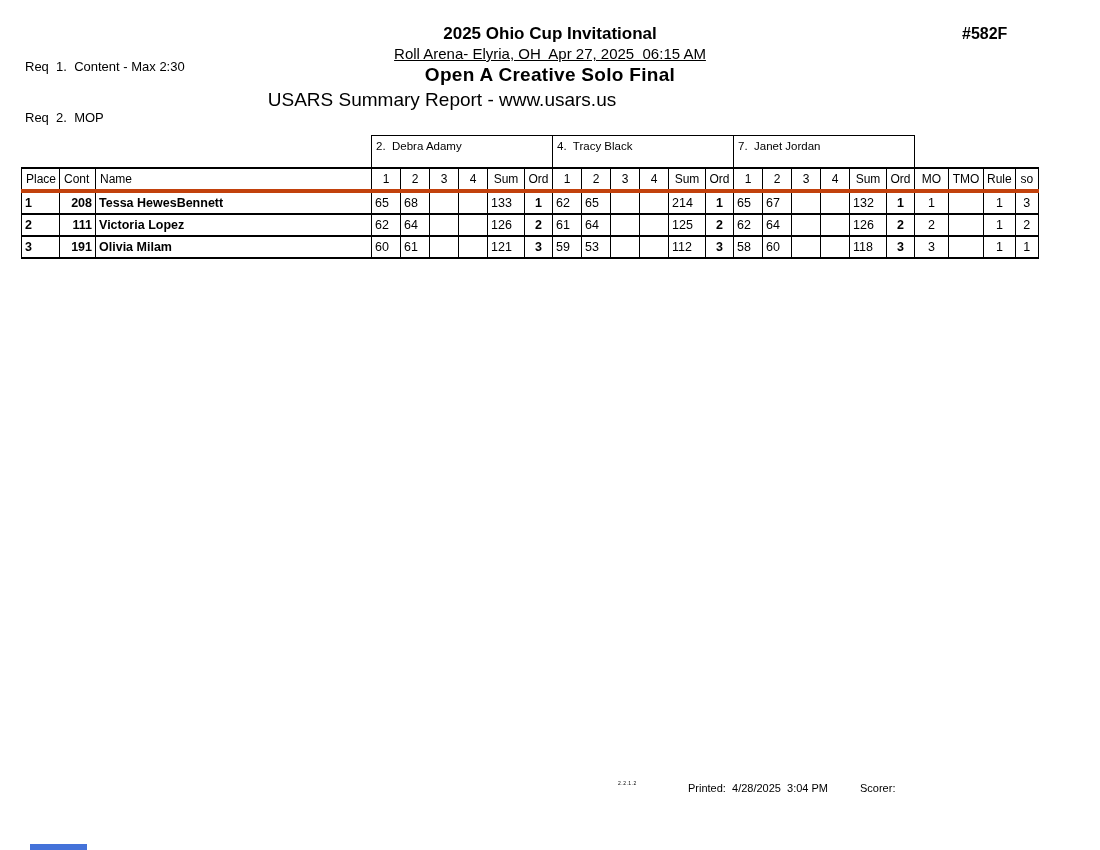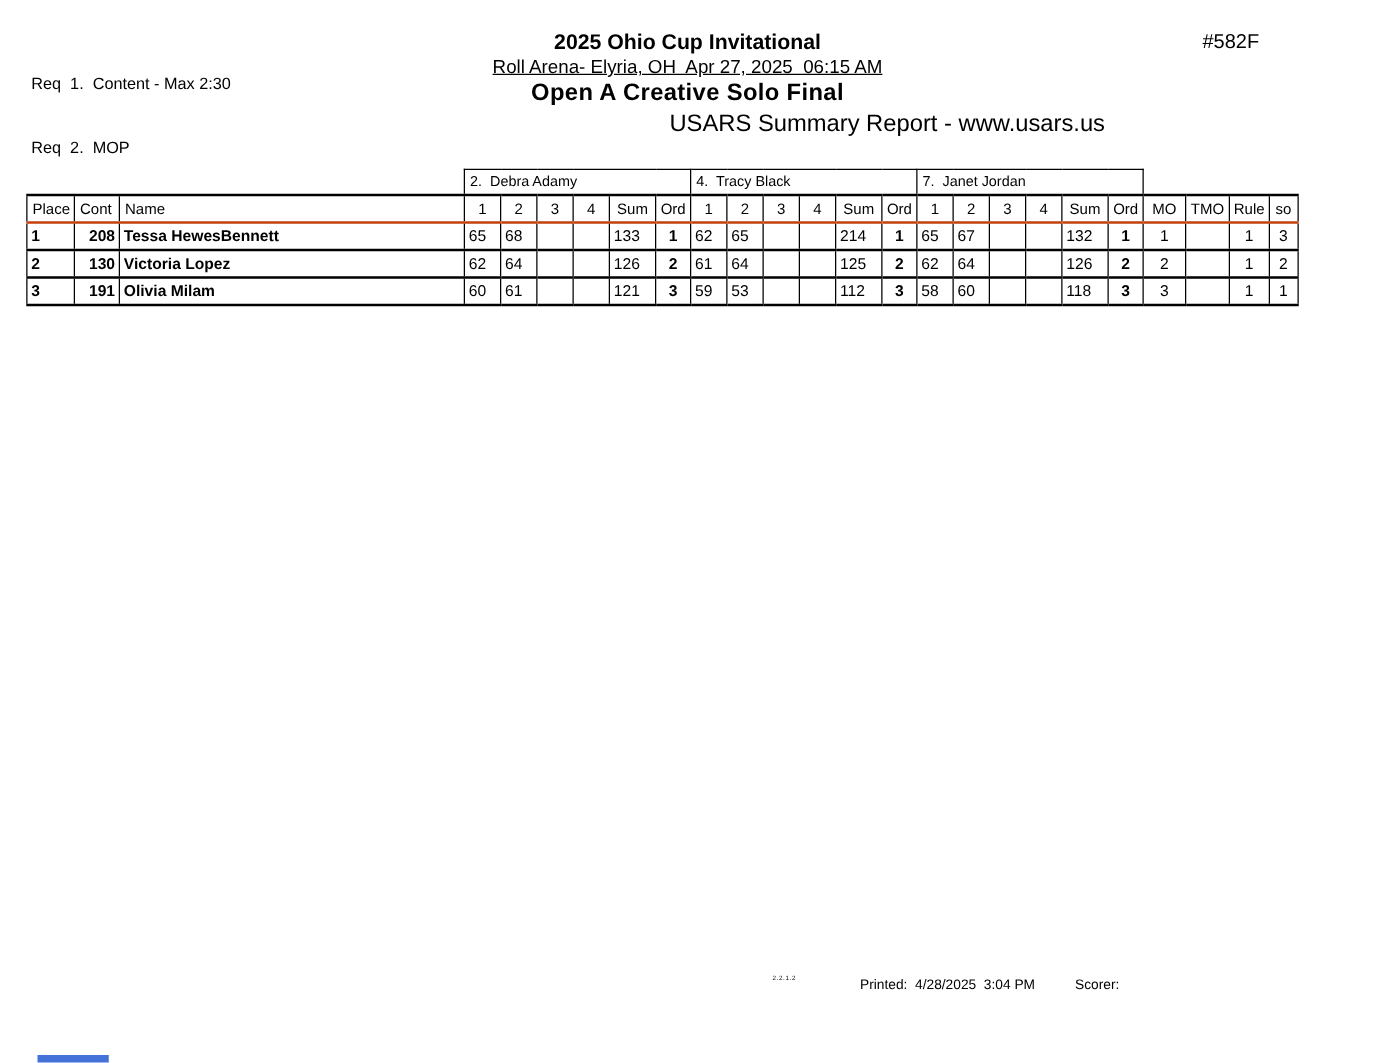--- a/index.html
+++ b/index.html
@@ -11,33 +11,33 @@
   .req {
     position:absolute; left:25px; top:24px;
     font-size:13px; line-height:17px; white-space:pre;
   }
   .t1 { position:absolute; left:0; width:1100px; text-align:center; top:24px;
         font-size:17px; font-weight:bold; }
   .t2 { position:absolute; left:0; width:1100px; text-align:center; top:45px;
         font-size:15px; white-space:pre;text-decoration:underline; }
   .t3 { position:absolute; left:0; width:1100px; text-align:center; top:64px;
         font-size:19px; font-weight:bold; letter-spacing:.3px; }
-  .t4 { position:absolute; left:0; width:884px; text-align:right; top:89px;
+  .t4 { position:absolute; left:0; width:884px; text-align:center; top:89px;
         font-size:19px; }
-  .heat { position:absolute; left:962px; top:25px; font-size:16px; font-weight:normal; }
+  .heat { position:absolute; left:962px; top:25px; font-size:16px; font-weight:bold; }
 
   table.grid {
     position:absolute; left:21px; top:135px;
     border-collapse:collapse; table-layout:fixed; font-size:12px;
   }
   table.grid td { border:1px solid #000; height:20px; padding:0 3px;
                   white-space:nowrap; overflow:hidden; }
   tr.jrow td { border:none; height:19px; font-size:11.5px; }
-  tr.jrow td.jbox { border:1px solid #000; white-space:pre; padding:0 0 0 4px; }
-  tr.hrow td { border-top:2px solid #000; border-bottom:2px solid #c2410c; text-align:center;margin-left:28px; }
+  tr.jrow td.jbox { border:1px solid #000; white-space:pre; padding:0 0 12px 4px; }
+  tr.hrow td { border-top:2px solid #000; border-bottom:4px solid #c2410c; text-align:center;margin-left:28px; }
   tr.drow td { border-bottom:2px solid #000; font-size:12.5px; }
   td.ordc { border-left:3px solid #000; border-right:3px solid #000; text-align:center; }
   .hl { text-align:left !important; padding-left:4px !important; }
   .b { font-weight:bold; }
   td.namec { font-size:13px; padding-left:5px; }
   td.placec { padding-left:7px; }
   td.contc { text-align:right; }
   td.sc { padding-left:4px; }
   td.sumc { text-align:left; padding-right:4px; }
   td.moc, td.tmoc, td.soc { text-align:center; }
@@ -147,21 +147,21 @@
         <td class="sc"></td>
         <td class="sumc">132</td>
         <td class="ordc b">1</td>
         <td class="moc">1</td>
         <td class="tmoc"></td>
         <td class="rulec">1</td>
         <td class="soc">3</td>
       </tr>
       <tr class="drow">
         <td class="placec b">2</td>
-        <td class="contc b">130</td>
+        <td class="contc b">111</td>
         <td class="namec b">Victoria Lopez</td>
         <td class="sc">62</td>
         <td class="sc">64</td>
         <td class="sc"></td>
         <td class="sc"></td>
         <td class="sumc">126</td>
         <td class="ordc b">2</td>
         <td class="sc">61</td>
         <td class="sc">64</td>
         <td class="sc"></td>

